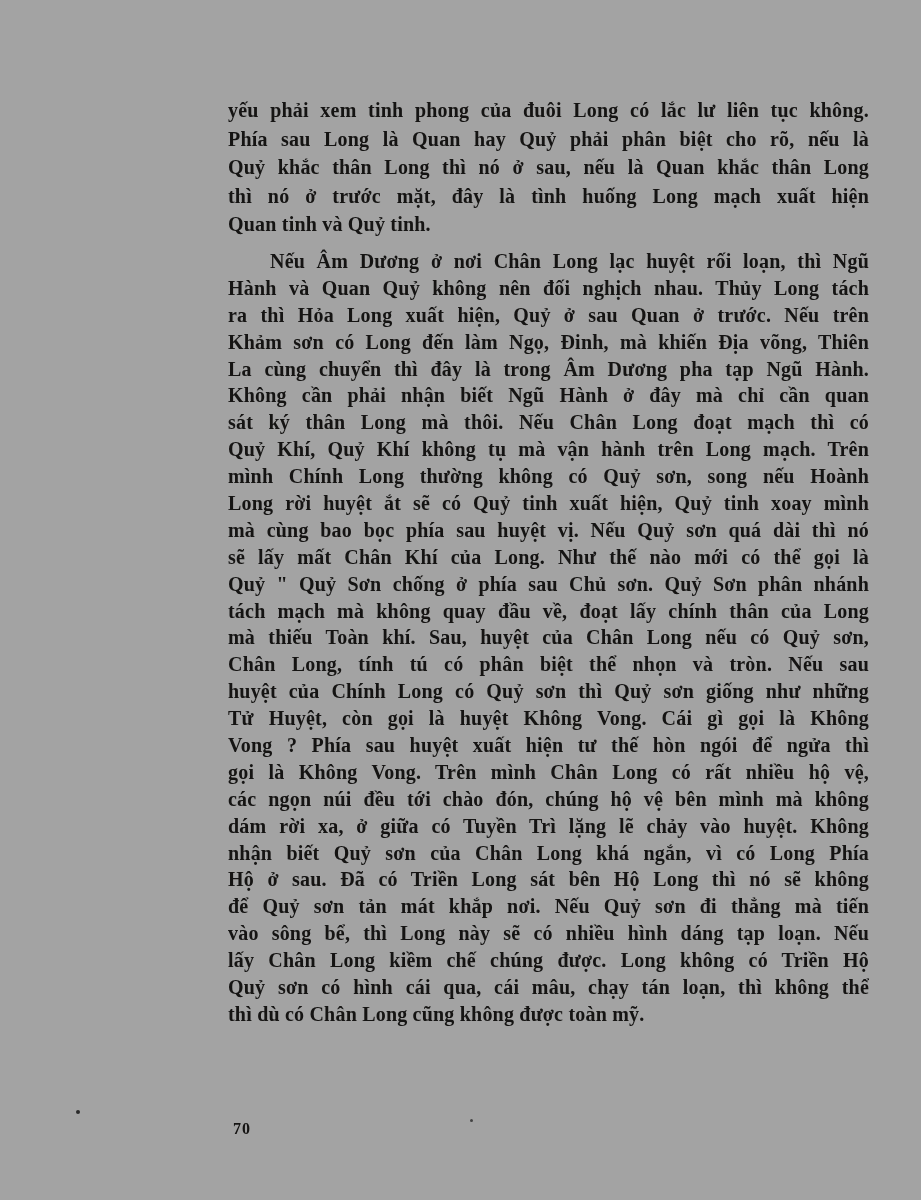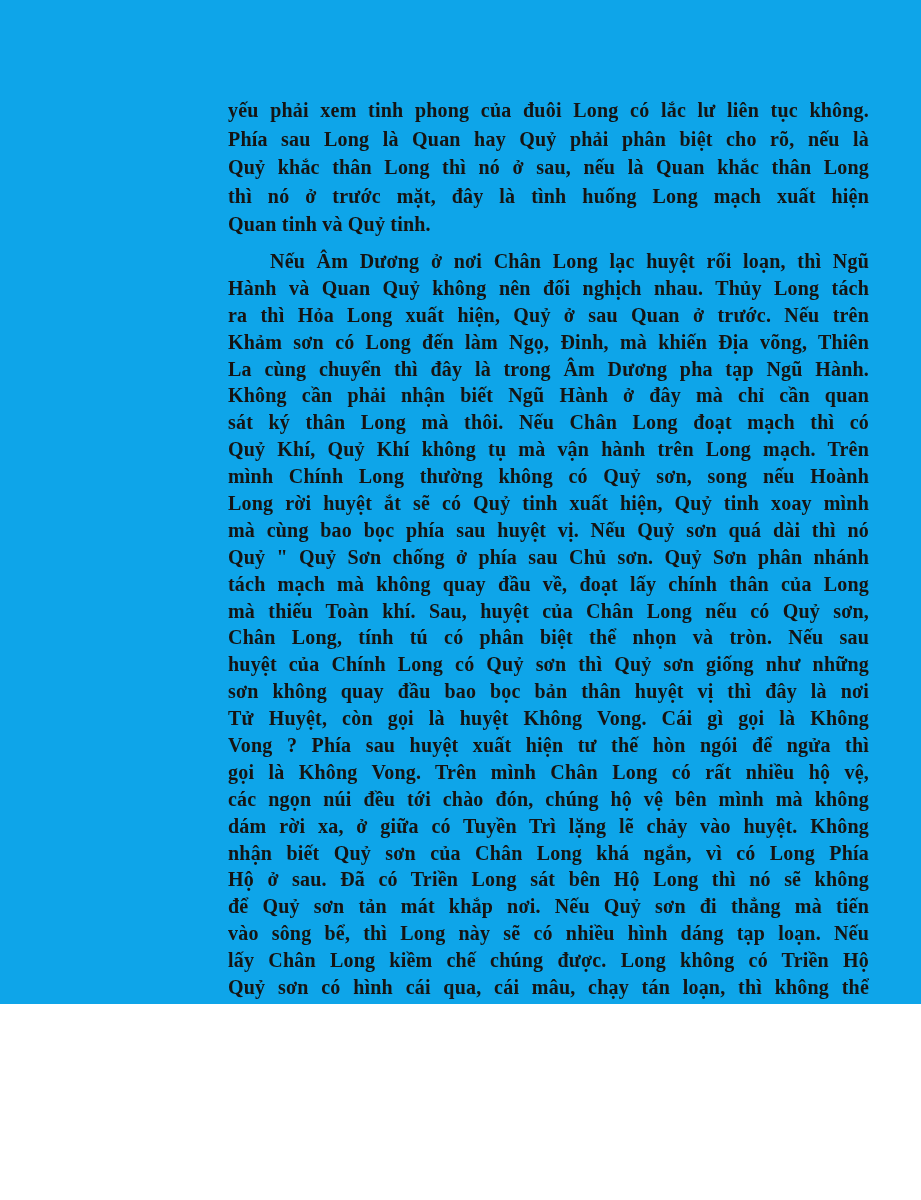--- a/index.html
+++ b/index.html
@@ -3,22 +3,22 @@
 <meta charset="utf-8">
 <style>
   html, body {
     margin: 0;
     padding: 0;
     background: #ffffff;
   }
   .page {
     position: relative;
     width: 921px;
-    height: 1004px;
-    background: #0ea5e9;
+    height: 1200px;
+    background: #a3a3a3;
     overflow: hidden;
     font-family: "Liberation Serif", "DejaVu Serif", serif;
   }
   .text-block {
     position: absolute;
     left: 228px;
     top: 96px;
     width: 641px;
     color: #151413;
     font-weight: 700;
@@ -71,26 +71,26 @@
         <div class="line">Hành và Quan Quỷ không nên đối nghịch nhau. Thủy Long tách</div>
         <div class="line">ra thì Hỏa Long xuất hiện, Quỷ ở sau Quan ở trước. Nếu trên</div>
         <div class="line">Khảm sơn có Long đến làm Ngọ, Đinh, mà khiến Địa võng, Thiên</div>
         <div class="line">La cùng chuyển thì đây là trong Âm Dương pha tạp Ngũ Hành.</div>
         <div class="line">Không cần phải nhận biết Ngũ Hành ở đây mà chỉ cần quan</div>
         <div class="line">sát ký thân Long mà thôi. Nếu Chân Long đoạt mạch thì có</div>
         <div class="line">Quỷ Khí, Quỷ Khí không tụ mà vận hành trên Long mạch. Trên</div>
         <div class="line">mình Chính Long thường không có Quỷ sơn, song nếu Hoành</div>
         <div class="line">Long rời huyệt ắt sẽ có Quỷ tinh xuất hiện, Quỷ tinh xoay mình</div>
         <div class="line">mà cùng bao bọc phía sau huyệt vị. Nếu Quỷ sơn quá dài thì nó</div>
+        <div class="line">sẽ lấy mất Chân Khí của Long. Như thế nào mới có thể gọi là</div>
         <div class="line">Quỷ " Quỷ Sơn chống ở phía sau Chủ sơn. Quỷ Sơn phân nhánh</div>
         <div class="line">tách mạch mà không quay đầu về, đoạt lấy chính thân của Long</div>
         <div class="line">mà thiếu Toàn khí. Sau, huyệt của Chân Long nếu có Quỷ sơn,</div>
         <div class="line">Chân Long, tính tú có phân biệt thể nhọn và tròn. Nếu sau</div>
         <div class="line">huyệt của Chính Long có Quỷ sơn thì Quỷ sơn giống như những</div>
-        <div class="line">sơn không quay đầu bao bọc bản thân huyệt vị thì đây là nơi</div>
         <div class="line">Tử Huyệt, còn gọi là huyệt Không Vong. Cái gì gọi là Không</div>
         <div class="line">Vong ? Phía sau huyệt xuất hiện tư thế hòn ngói để ngửa thì</div>
         <div class="line">gọi là Không Vong. Trên mình Chân Long có rất nhiều hộ vệ,</div>
         <div class="line">các ngọn núi đều tới chào đón, chúng hộ vệ bên mình mà không</div>
         <div class="line">dám rời xa, ở giữa có Tuyền Trì lặng lẽ chảy vào huyệt. Không</div>
         <div class="line">nhận biết Quỷ sơn của Chân Long khá ngắn, vì có Long Phía</div>
         <div class="line">Hộ ở sau. Đã có Triền Long sát bên Hộ Long thì nó sẽ không</div>
         <div class="line">để Quỷ sơn tản mát khắp nơi. Nếu Quỷ sơn đi thẳng mà tiến</div>
         <div class="line">vào sông bể, thì Long này sẽ có nhiều hình dáng tạp loạn. Nếu</div>
         <div class="line">lấy Chân Long kiềm chế chúng được. Long không có Triền Hộ</div>

